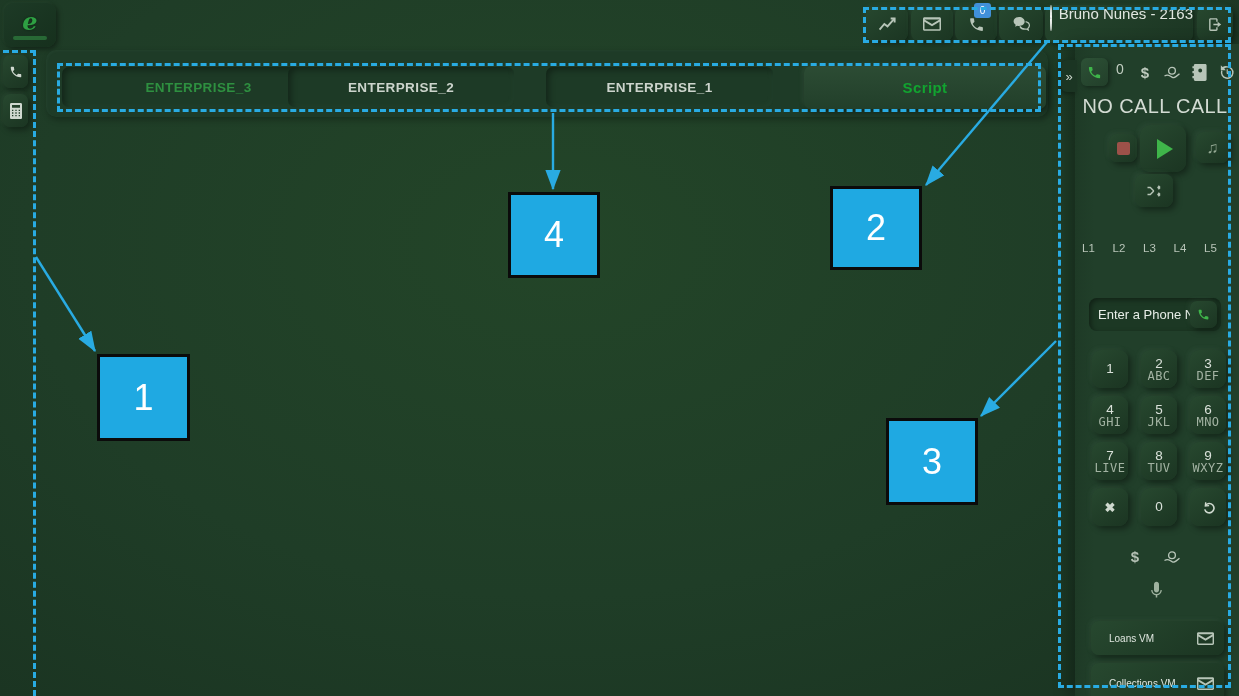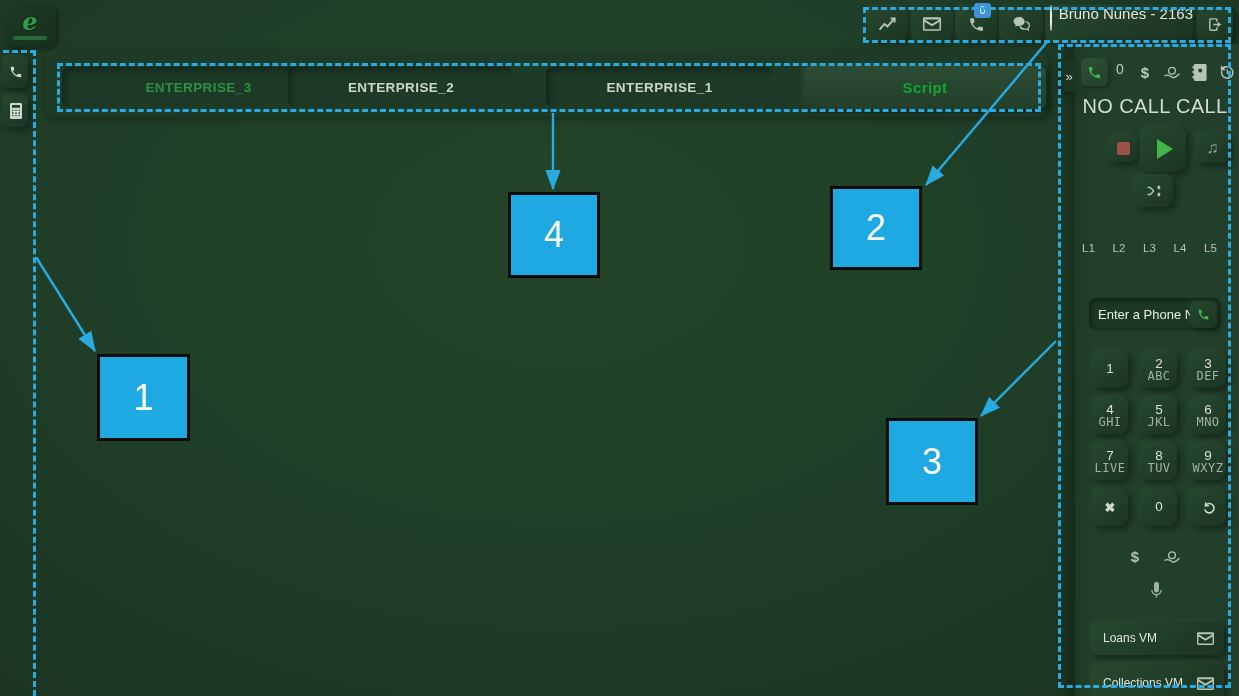--- a/index.html
+++ b/index.html
@@ -99,21 +99,21 @@
   .key .digit { font-size:13.5px; color:#dae1da; line-height:14px; }
   .key .letters { font-family:"DejaVu Sans Mono", monospace; font-size:12px; color:#a3b3a3;
     letter-spacing:.5px; line-height:10px; }
   .key .kicon { color:#cfd9cf; font-size:13px; font-weight:bold; }
   #extra-dollar { left:1126px; top:548px; width:18px; text-align:center; font-size:15px;
     font-weight:bold; color:#b6c2b6; cursor:pointer; }
   #extra-payments { left:1162px; top:549px; width:20px; height:17px; cursor:pointer; }
   #mic-btn { left:1146px; top:579px; width:20px; height:22px; cursor:pointer; }
   .vm-btn { left:1091px; width:133px; height:34px; border-radius:8px; cursor:pointer;
     display:flex; align-items:center; }
-  .vm-label { margin-left:12px; font-size:12px; color:#dfe6df; flex:1; white-space:nowrap; }
+  .vm-label { margin-left:18px; font-size:10px; color:#dfe6df; flex:1; white-space:nowrap; }
   .vm-env { margin-right:10px; }
   
   .dashed-region { position:absolute; border:3px dashed #29abe2; z-index:55; pointer-events:none; }
   #arrow-layer { position:absolute; left:0; top:0; width:1239px; height:696px; z-index:58;
     pointer-events:none; }
   .anno-box { position:absolute; background:#1fa9e2; border:3px solid #0b0b0b; z-index:60;
     display:flex; align-items:center; justify-content:center; color:#fff; font-size:36px; }
 </style>
 </head>
 <body>

